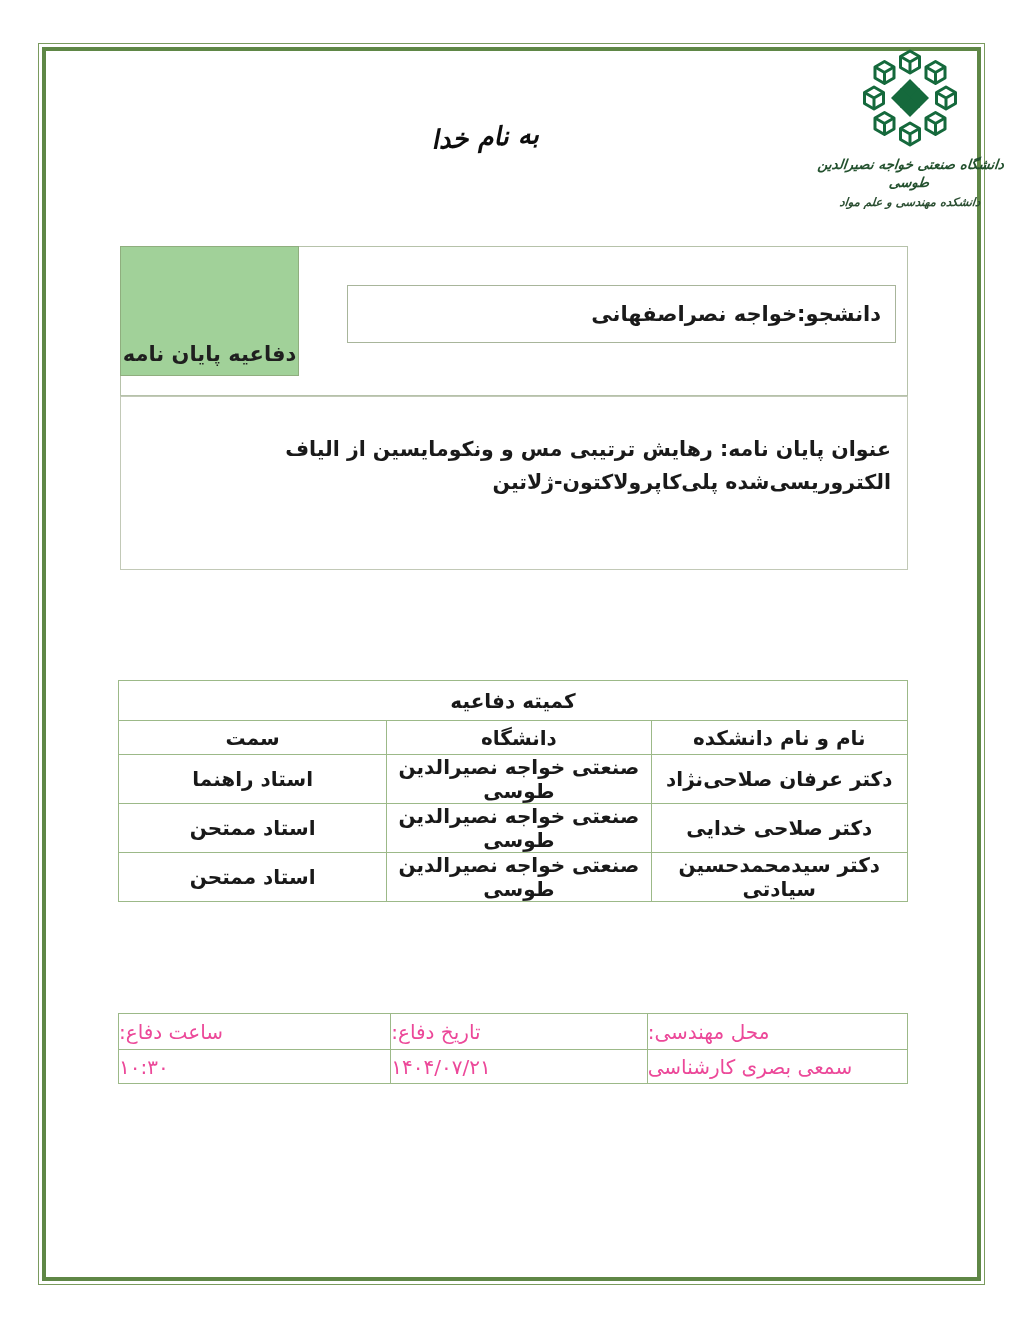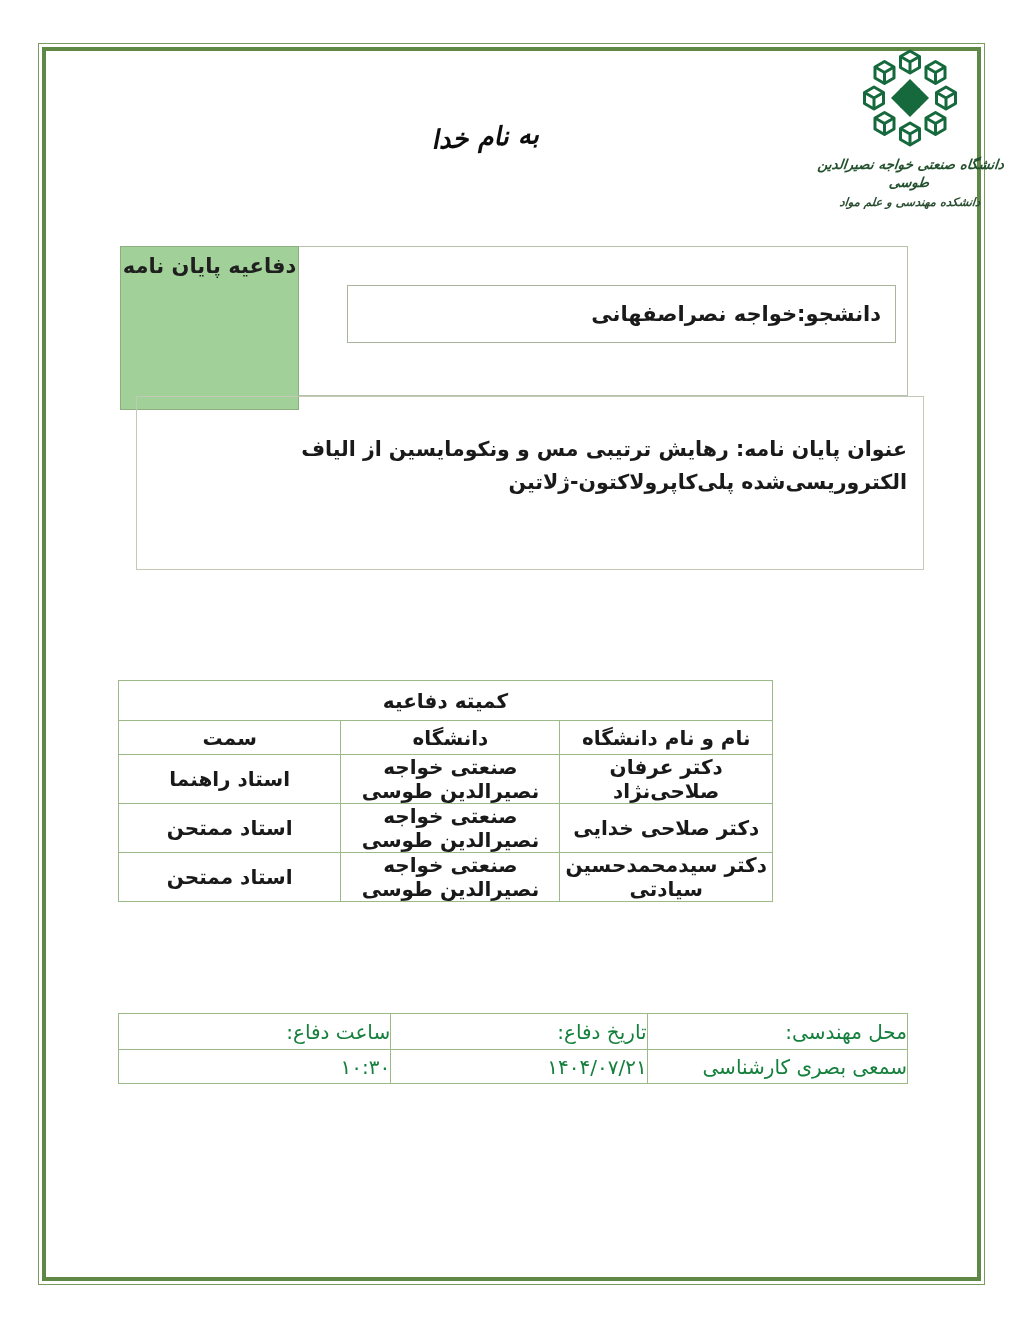--- a/index.html
+++ b/index.html
@@ -34,60 +34,60 @@
     position:absolute; left:375px; top:122px; width:220px; text-align:center;
     direction:rtl; font-size:26px; font-weight:bold; font-style:italic; color:#0d0d0d;
     transform:rotate(-3deg);
   }
   
   .sec1 {
     position:absolute; left:120px; top:246px; width:788px; height:150px;
     border:1px solid #b6c2aa;
   }
   .green-cell {
-    position:absolute; left:-1px; top:-1px; width:179px; height:164px;
+    position:absolute; left:-1px; top:-1px; width:179px; height:130px;
     background:#a1d199; border:1px solid #8fae7e;
-    display:flex; flex-direction:column; justify-content:flex-start; align-items:center;
+    display:flex; flex-direction:column; justify-content:flex-end; align-items:center;
     direction:rtl; font-weight:bold; font-size:21px; color:#1f1f1f; line-height:1.9;
   }
   .student-box {
     position:absolute; left:226px; top:38px; width:549px; height:58px;
     border:1px solid #a8b59b; direction:rtl;
     display:flex; align-items:center; padding:0 14px;
     font-weight:bold; font-size:21px;
   }
   .student-box .lbl { }
   
   .title-box {
-    position:absolute; left:136px; top:396px; width:788px; height:174px;
+    position:absolute; left:120px; top:396px; width:788px; height:174px;
     border:1px solid #c2c9b7; direction:rtl; text-align:right;
     padding:36px 16px 0 16px; font-weight:bold; font-size:20.5px; line-height:1.6;
   }
   
   table { border-collapse:collapse; direction:rtl; }
   .committee-table {
-    position:absolute; left:118px; top:680px; width:655px;
+    position:absolute; left:118px; top:680px; width:790px;
     font-size:20px; font-weight:bold;border-radius:20px;
   }
   .committee-table td, .committee-table th {
     border:1px solid #9cb988; text-align:center; vertical-align:middle;
     font-weight:bold; color:#191919;
   }
   .committee-table .t-title td { height:40px; font-size:20px; }
   .committee-table .t-head td  { height:34px; }
   .committee-table .t-row td   { height:46px; }
   .session-table {
     position:absolute; left:118px; top:1013px; width:790px;
     font-size:20px; font-weight:normal;
   }
   .session-table td {
-    border:1px solid #9cb988; text-align:right; vertical-align:middle; color:#15803d;
+    border:1px solid #9cb988; text-align:left; vertical-align:middle; color:#ec4899;
   }
   .session-table .s-head td { height:36px; }
-  .session-table .s-val td  { height:34px;padding-left:34px; }
+  .session-table .s-val td  { height:34px; }
 </style>
 </head>
 <body>
 
 <div class="frame-outer">
   <div class="frame-inner"></div>
 </div>
 
 <div class="logo-block">
   <svg width="100" height="100" viewBox="0 0 100 100">
@@ -138,21 +138,21 @@
   <colgroup>
       <col style="width:32.5%">
       <col style="width:33.5%">
       <col style="width:34%">
     </colgroup>
   <tbody>
     <tr class="t-title">
       <td colspan="3">کمیته دفاعیه</td>
     </tr>
     <tr class="t-head">
-      <td>نام و نام دانشگاه</td>
+      <td>نام و نام دانشکده</td>
       <td>دانشگاه</td>
       <td>سمت</td>
     </tr>
     <tr class="t-row">
       <td>دکتر عرفان صلاحی‌نژاد</td>
       <td>صنعتی خواجه نصیرالدین طوسی</td>
       <td>استاد راهنما</td>
     </tr>
     <tr class="t-row">
       <td>دکتر صلاحی خدایی</td>

